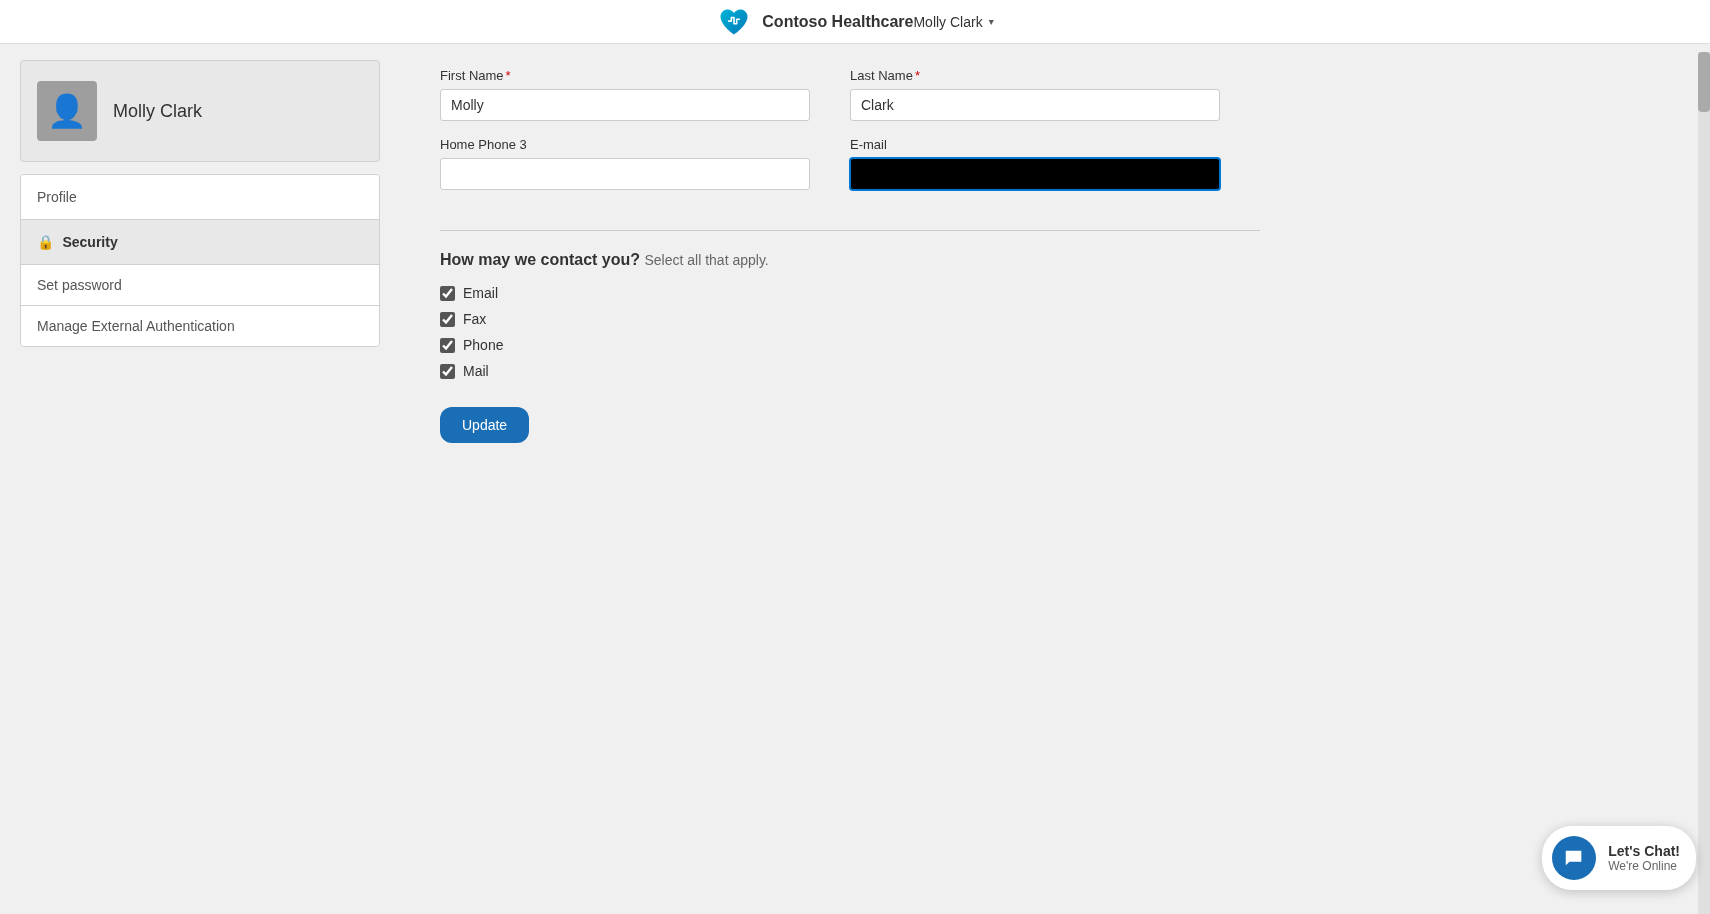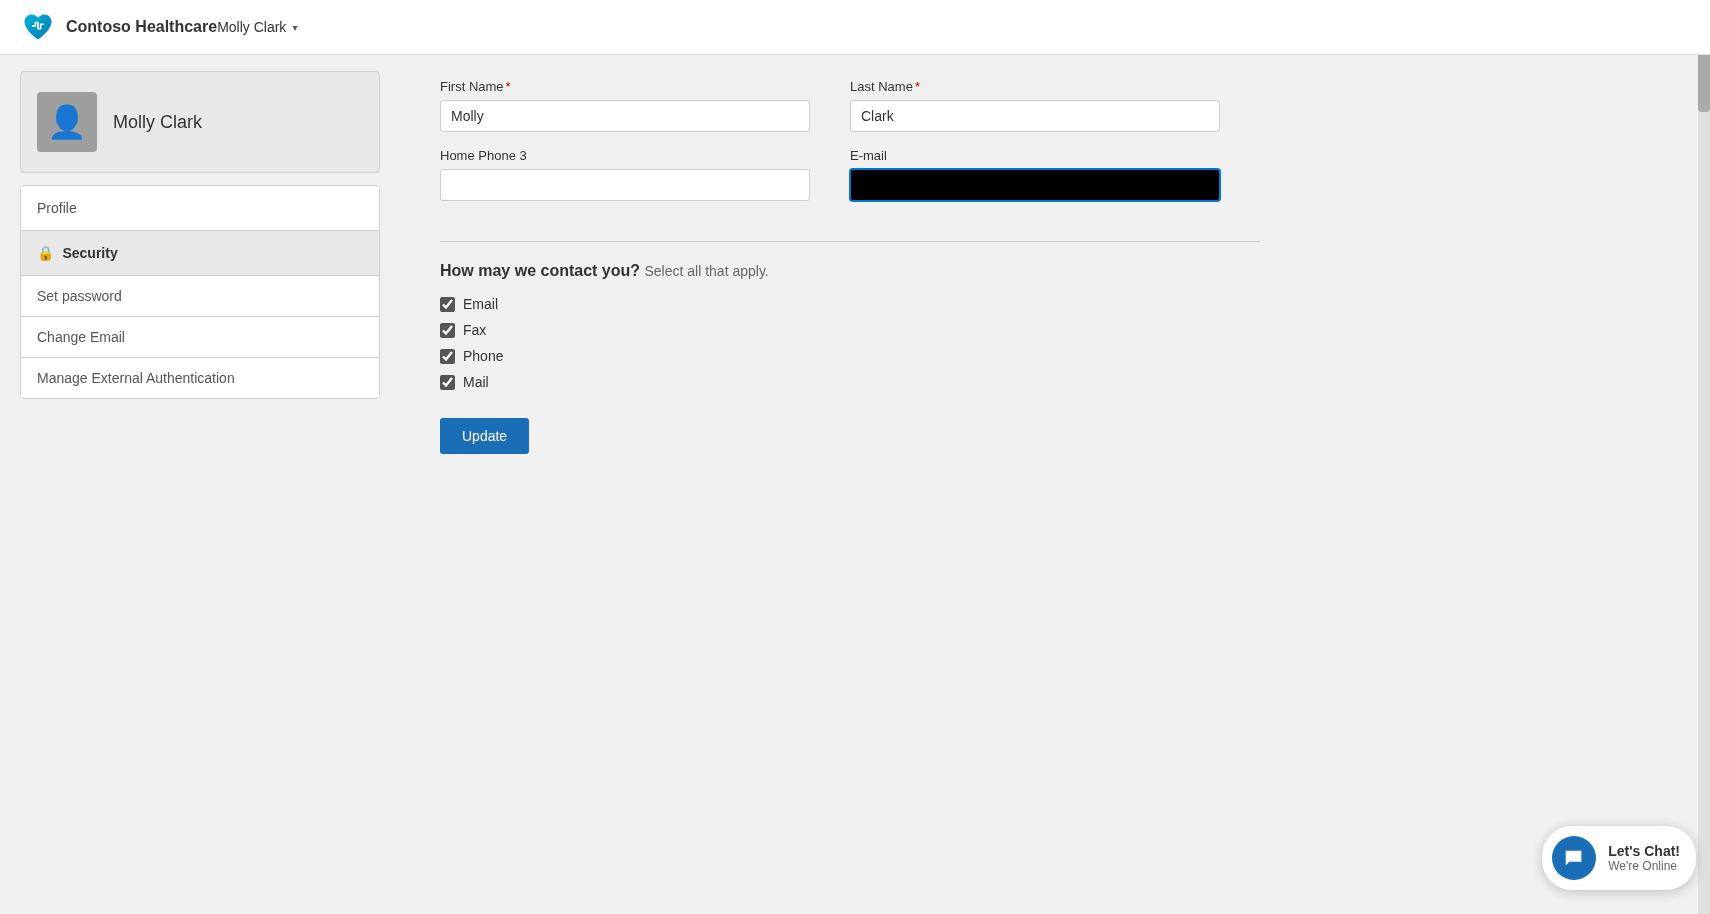--- a/index.html
+++ b/index.html
@@ -6,24 +6,24 @@
     body {
       font-family: 'Segoe UI', Arial, sans-serif;
       background: #f0f0f0;
       color: #333;
       font-size: 14px;
     }
 
     
     .header {
       background: #fff;
-      height: 55px;
-      display: flex;
-      align-items: center;
-      justify-content: flex-start;
+      height: 44px;
+      display: flex;
+      align-items: center;
+      justify-content: center;
       padding: 12px 20px;
       border-bottom: 1px solid #ddd;
       position: relative;
       z-index: 10;
     }
     .header-brand {
       display: flex;
       align-items: center;
       gap: 10px;
     }
@@ -243,21 +243,21 @@
 
     .checkbox-label {
       font-size: 14px;
       color: #333;
     }
 
     .update-btn {
       background: #1a6eb5;
       color: #fff;
       border: none;
-      border-radius: 3px;
+      border-radius: 12px;
       padding: 10px 22px;
       font-size: 14px;
       font-weight: 500;
       cursor: pointer;
       margin-top: 10px;
     }
 
     
     .chat-widget {
       position: fixed;
@@ -356,23 +356,20 @@
       </div>
       <div class="security-section">
         <div class="security-header">
           <span class="lock-icon">🔒</span>
           <span>Security</span>
         </div>
         <div class="sidebar-link">
           <span>Set password</span>
         </div>
         <div class="sidebar-link">
-          <span>Change Email</span>
-        </div>
-        <div class="sidebar-link">
           <span>Manage External Authentication</span>
         </div>
       </div>
     </div>
   </aside>
 
   <main class="main-content">
 
     <div class="form-grid">
 

